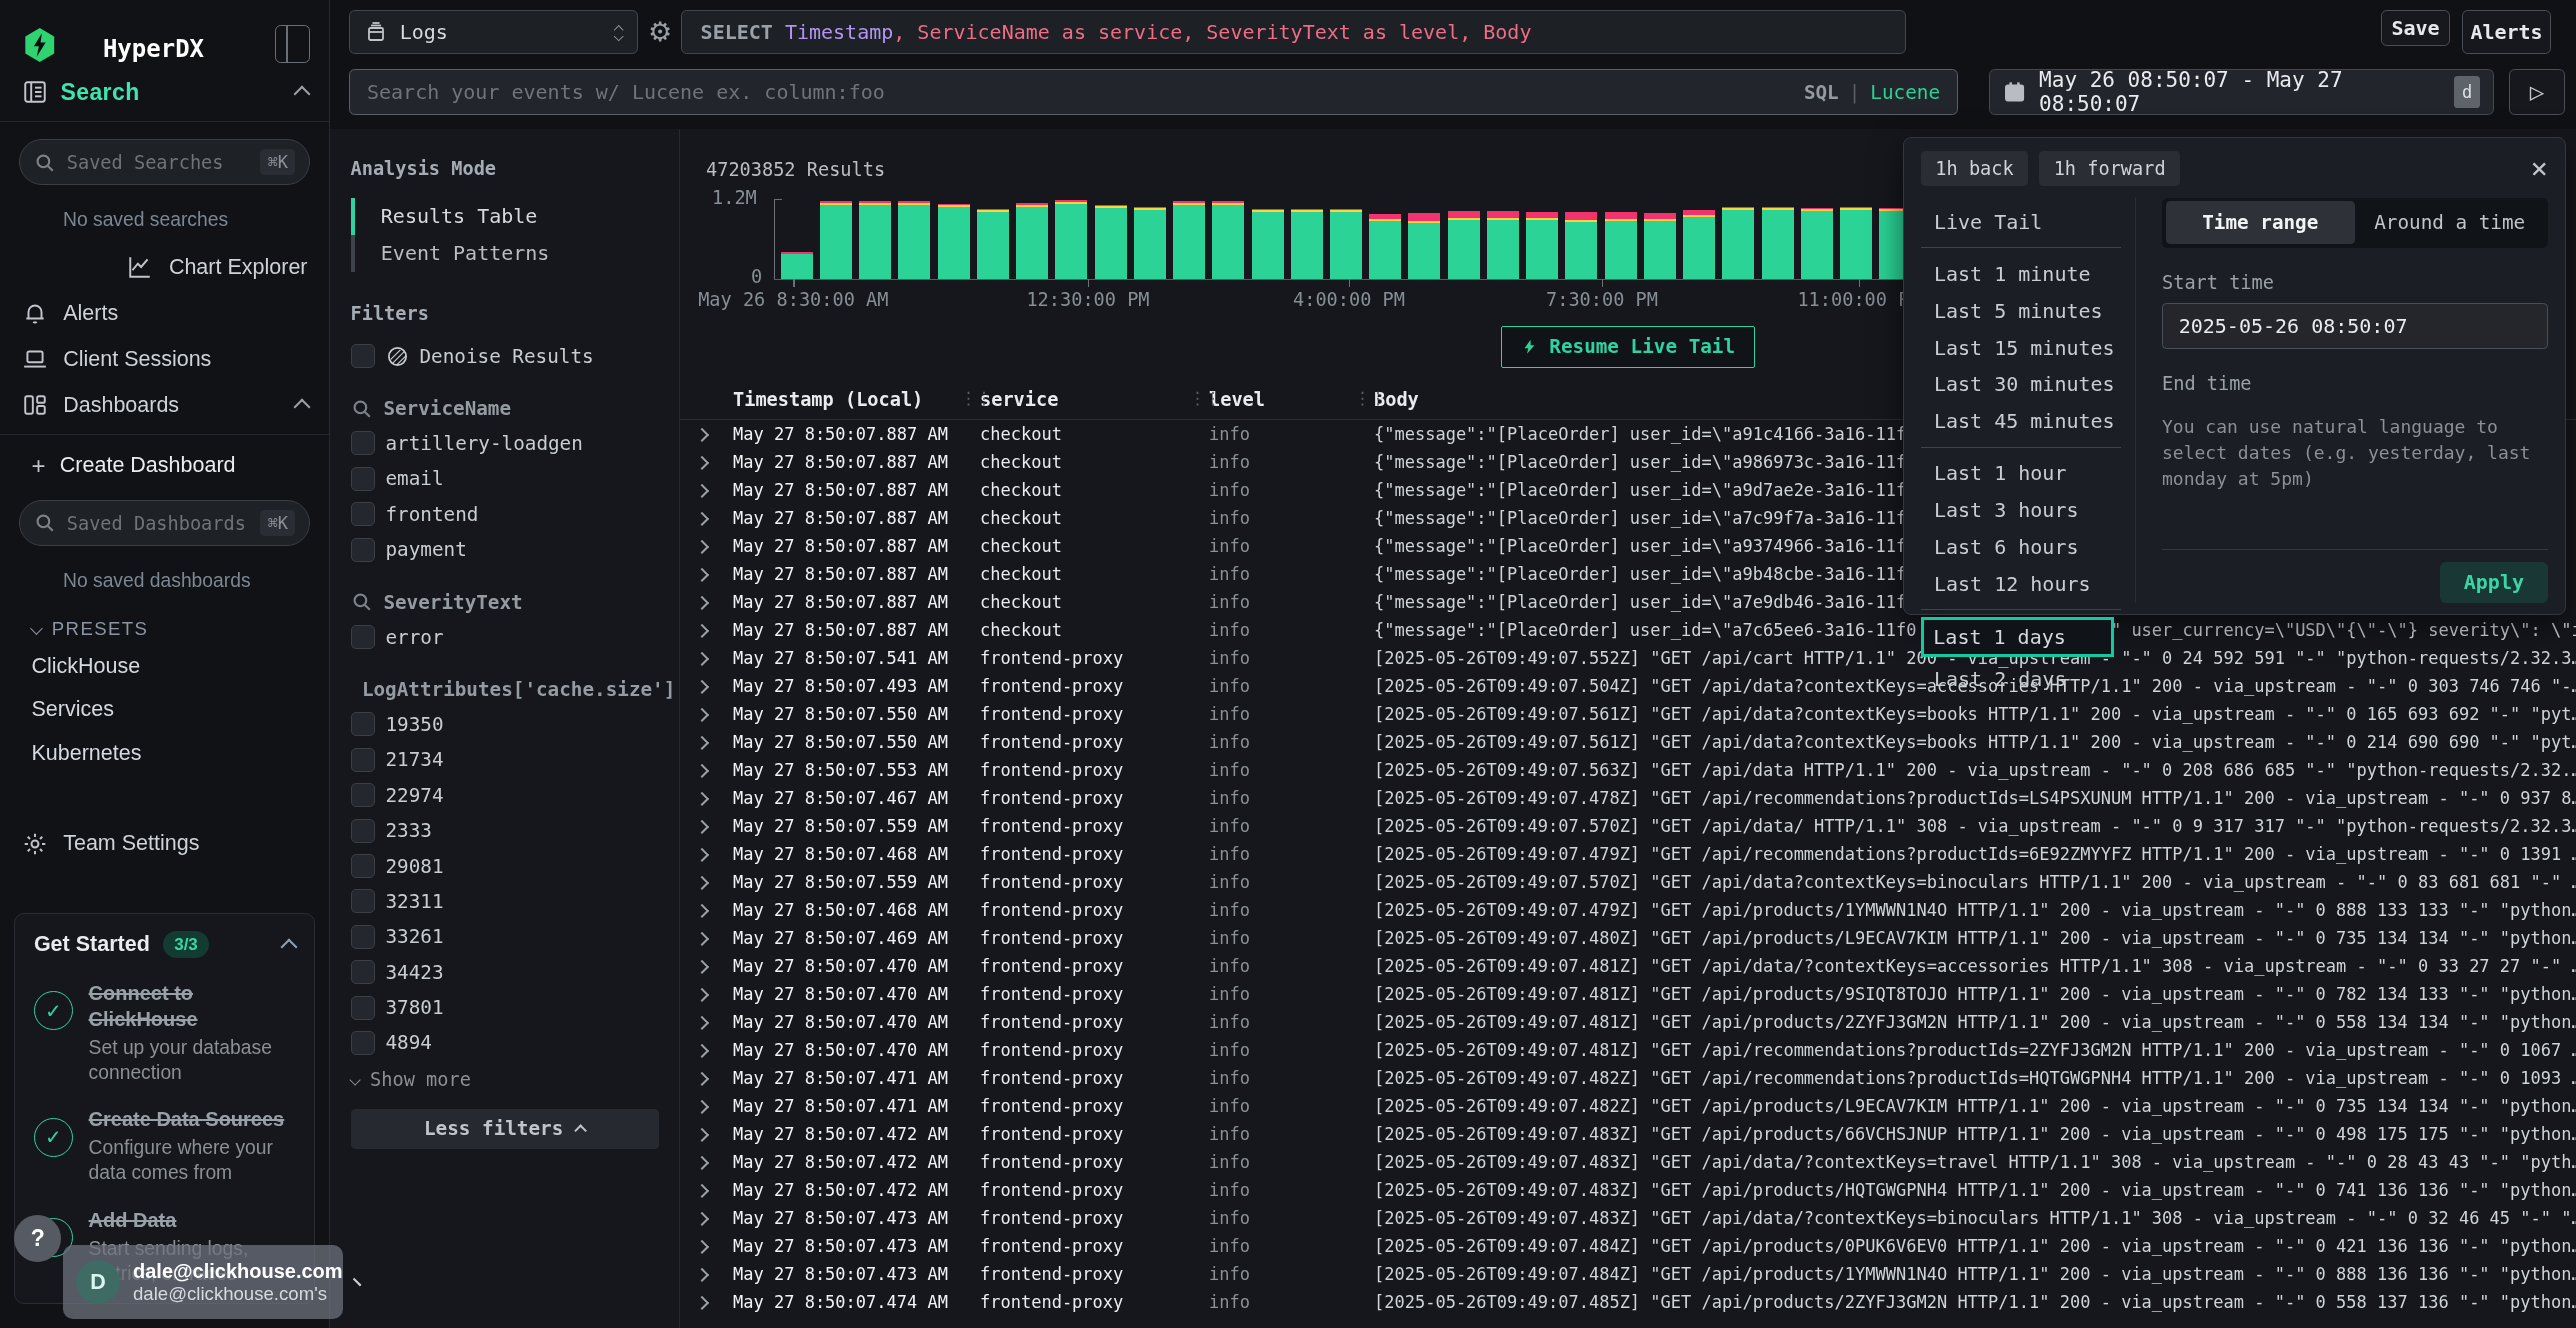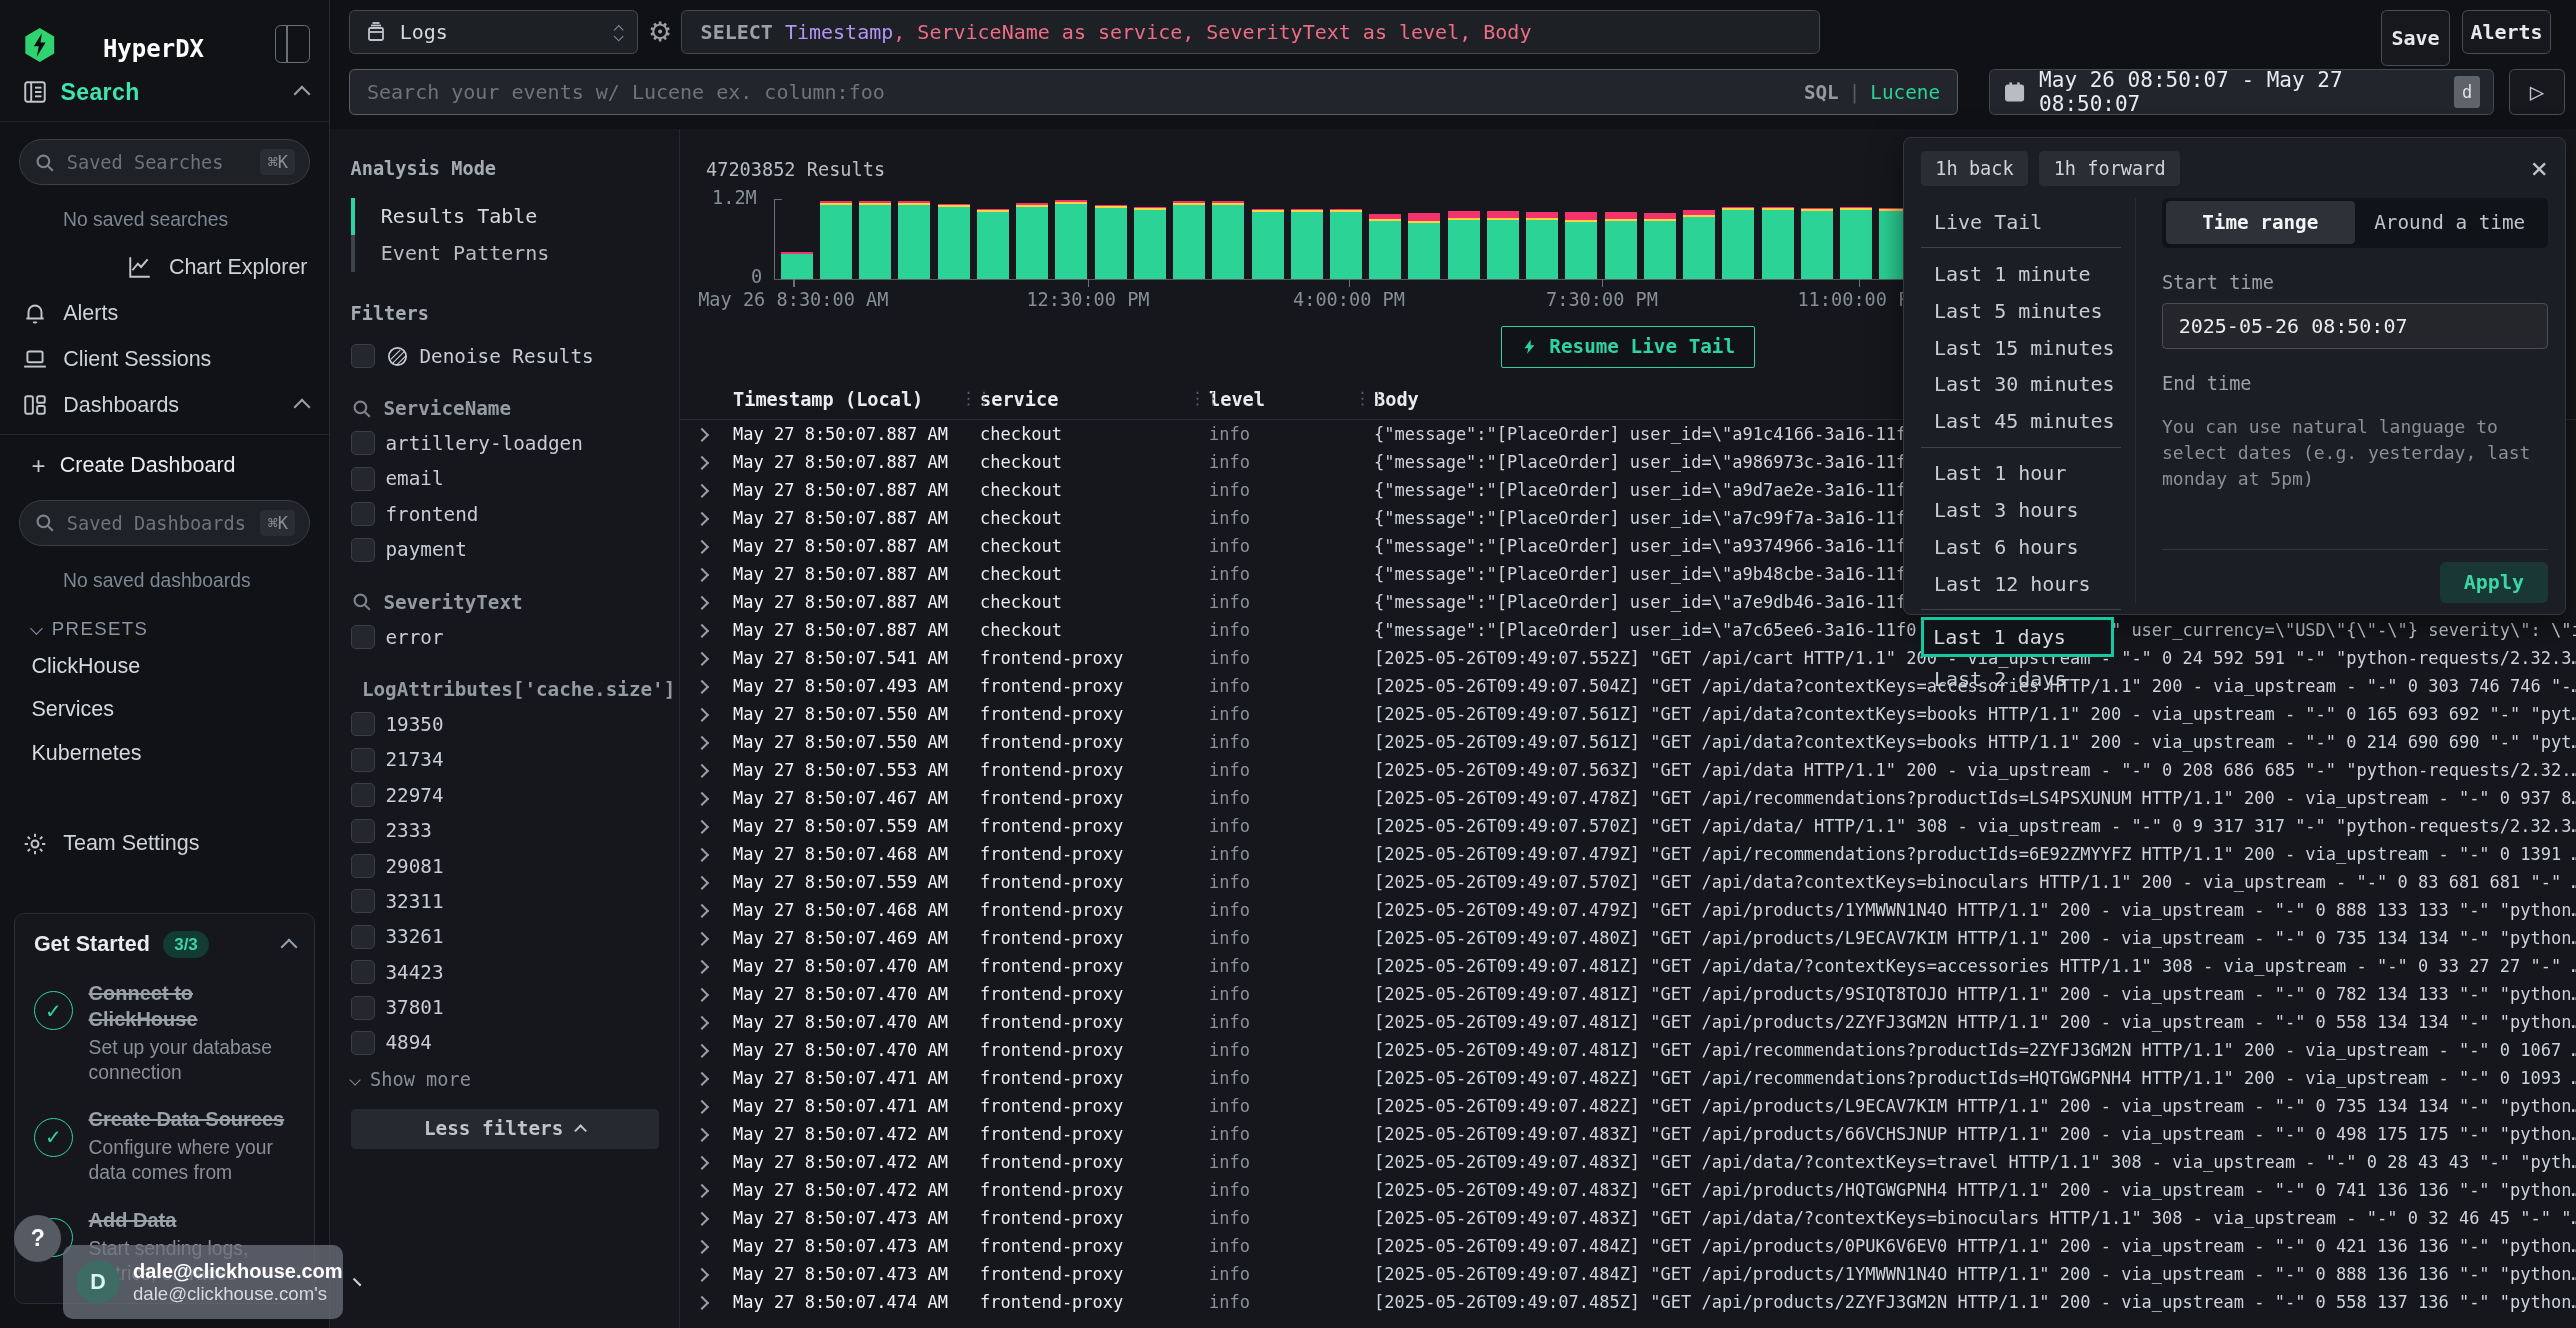--- a/index.html
+++ b/index.html
@@ -6,29 +6,29 @@
   .app{position:relative;width:2576px;height:1328px;background:#15171c;overflow:hidden;
        font-family:"Liberation Sans", sans-serif;color:#e6e8eb;}
 
   
   .topstrip{position:absolute;left:329px;top:0;width:2247px;height:129px;background:#0f1114;}
   .ctl{position:absolute;box-sizing:border-box;background:#1d2025;border:0.7px solid #44484f;border-radius:5.7px;
        display:flex;align-items:center;font-family:"DejaVu Sans Mono", monospace;font-size:20px;color:#d6d9dd;}
   .src-select{left:349px;top:10px;width:289px;height:44px;padding:0 14.3px;gap:11.4px;}
   .src-caret{margin-left:auto;color:#8b9096;display:flex;flex-direction:column;gap:1.4px;}
   .gear{position:absolute;left:648px;top:18.6px;font-size:27px;color:#9aa0a7;line-height:1;}
-  .q-select{left:681px;top:10px;width:1139px;height:44px;padding:0 18.6px;gap:0;white-space:pre;}
+  .q-select{left:681px;top:10px;width:1225px;height:44px;padding:0 18.6px;gap:0;white-space:pre;}
   .q-order{left:1923px;top:10px;width:445px;height:44px;padding:0 18.6px;white-space:pre;}
   .kw{color:#9ba1a8;font-weight:bold;}
   .fld-purple{color:#b394f4;}
   .fld-pink{color:#ee6d85;}
   .btn{position:absolute;box-sizing:border-box;background:#16181d;border:0.7px solid #4a4f57;border-radius:5.7px;
        display:flex;align-items:center;justify-content:center;font-family:"DejaVu Sans Mono", monospace;
        font-size:20px;font-weight:bold;color:#e6e8eb;}
-  .save-btn{left:2381px;top:10px;width:69px;height:56px;}
+  .save-btn{left:2381px;top:10px;width:69px;height:36px;}
   .alerts-btn{left:2462px;top:10px;width:89px;height:44px;}
   .search-input{left:349px;top:69px;width:1609px;height:46px;background:#22252b;border:0.7px solid #5a5f67;
         padding:0 17px;color:#6f747b;}
   .search-mode{margin-left:auto;display:flex;gap:10px;align-items:center;font-size:19.3px;}
   .sql{color:#949aa1;font-weight:bold;}
   .pipe{color:#5a5f67;}
   .lucene{color:#2bd396;}
   .date-input{left:1989px;top:69px;width:505px;height:46px;background:#22252b;border:0.7px solid #44484f;
         padding:0 13px;gap:13px;color:#e9ebee;font-size:21px;}
   .d-badge{margin-left:auto;background:#5f646b;color:#dfe2e6;border-radius:3.6px;font-size:17px;

